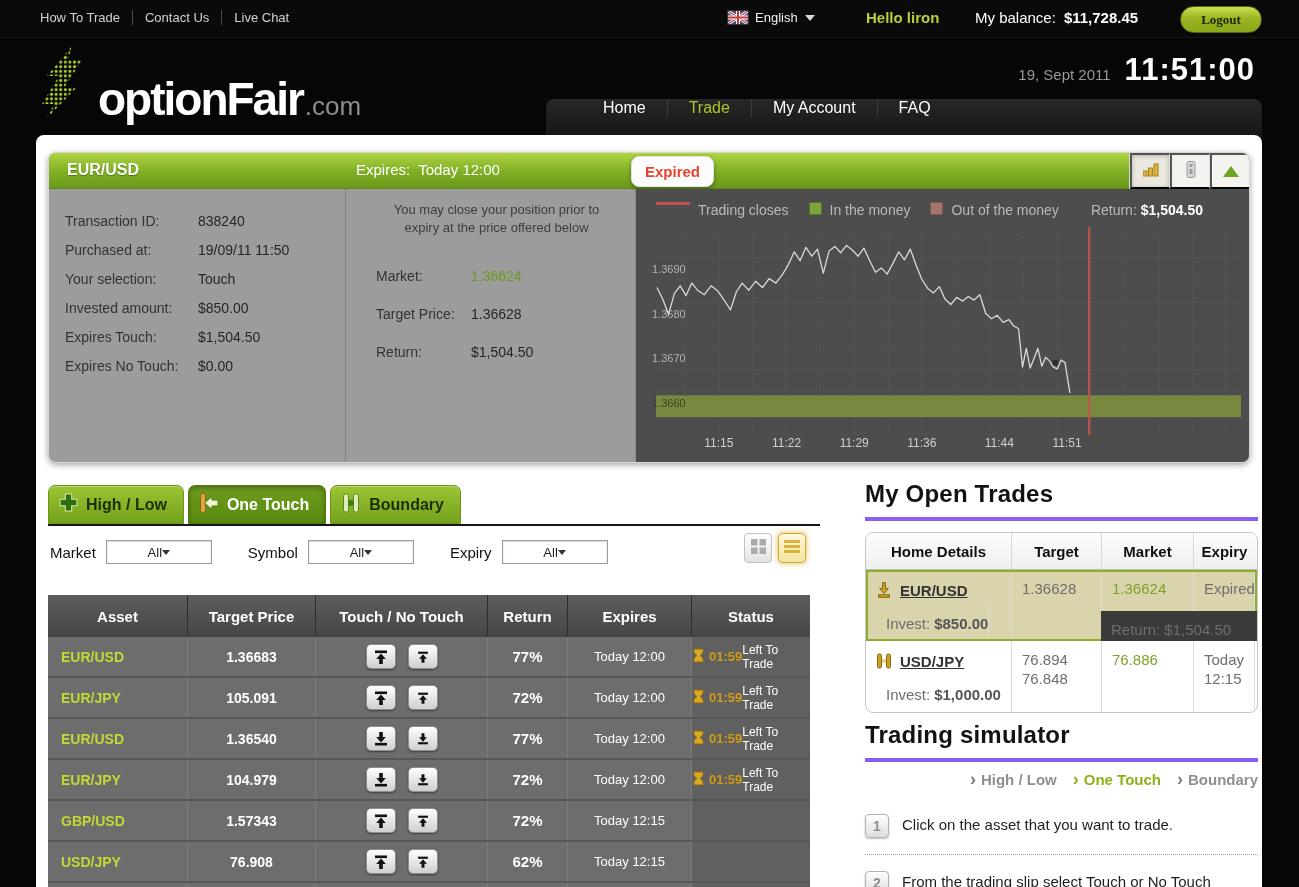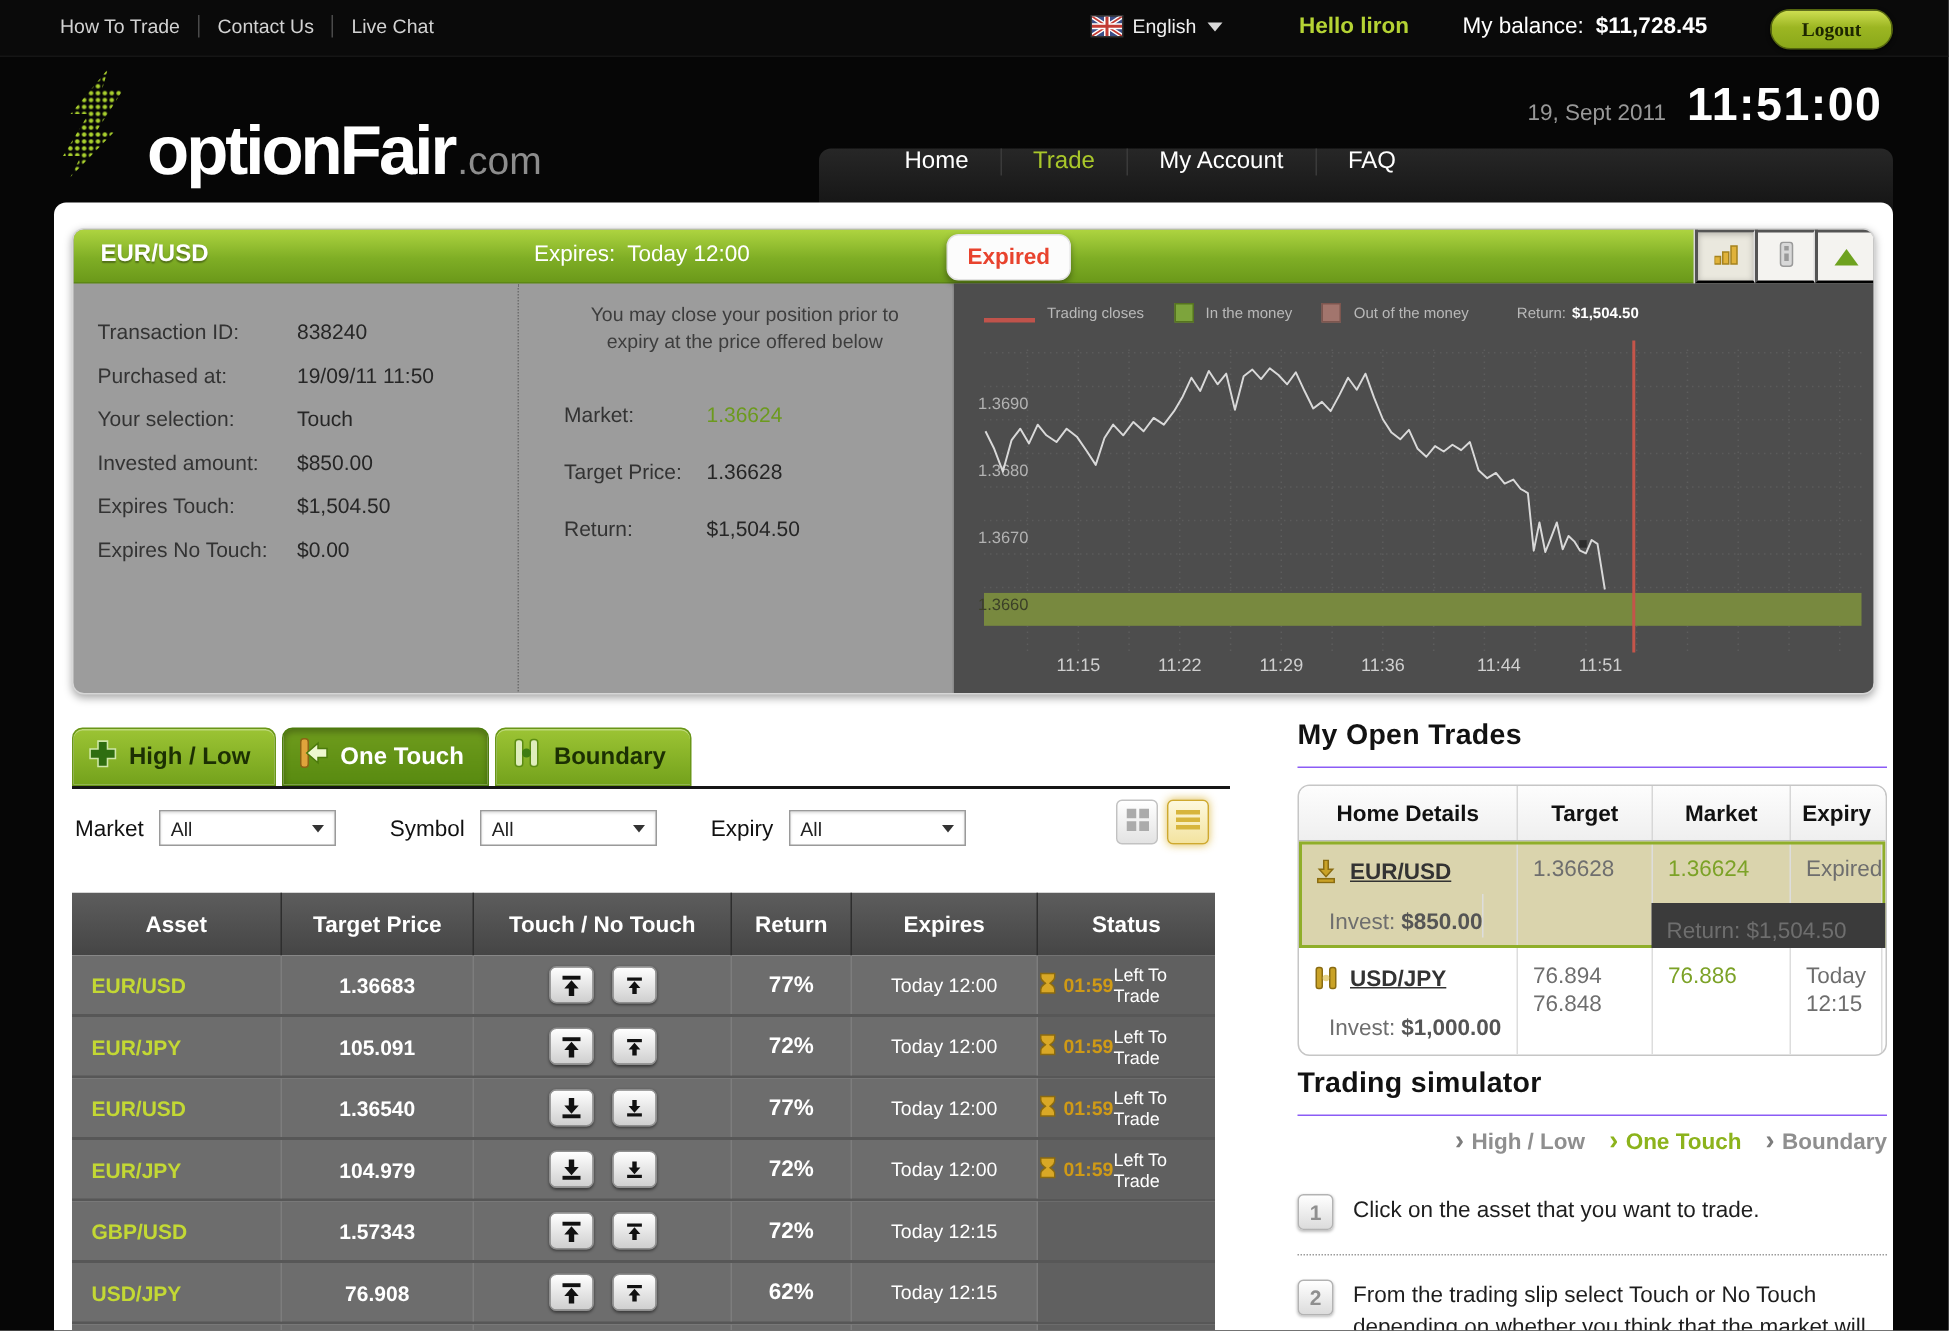--- a/index.html
+++ b/index.html
@@ -54,40 +54,40 @@
 .detail-row{display:flex;margin-bottom:8px;font-size:14px;color:#333;line-height:21px}
 .detail-row .lbl{width:133px}
 .detail-row .val{color:#262626}
 .quote-panel{width:290px;padding:12px 14px 0 30px;border-right:1px solid #8b8b8b}
 .close-note{text-align:center;font-size:13px;color:#3d3d3d;line-height:1.35;margin:0 4px 32px 0}
 .quote-row{display:flex;font-size:14px;color:#333;margin-bottom:22px}
 .quote-row .lbl{width:95px}
 .quote-row .val{color:#262626}
 .quote-row .val.green{color:#6c9a1e}
 .chart-panel{flex:1;background:#4d4d4d;position:relative}
-.legend{position:absolute;left:20px;top:13px;display:flex;align-items:flex-end;font-size:10px;color:#b9b9b9;white-space:nowrap}
+.legend{position:absolute;left:20px;top:13px;display:flex;align-items:flex-start;font-size:14px;color:#b9b9b9;white-space:nowrap}
 .leg-line{width:34px;height:3px;background:#c0534b;margin-right:8px}
 .leg-sq{width:13px;height:13px;margin:0 8px 0 20px}
 .leg-sq.inmoney{background:#7da43c;border:1px solid #55731f}
 .leg-sq.outmoney{background:#a2756d;border:1px solid #7d564f}
 .leg-return{margin-left:32px}
 .leg-return .v{color:#fff;font-weight:bold;margin-left:4px}
 #price-chart{position:absolute;left:0;top:36px}
 
 .tabs{position:absolute;left:12px;top:350px;display:flex;gap:4px}
 .tab{height:39px;border-radius:7px 7px 0 0;background:linear-gradient(#9cc434,#74a21c);border:1px solid #699617;
  display:flex;align-items:center;gap:8px;padding:0 16px 0 10px;font-size:16px;font-weight:bold;color:#1c3003;cursor:pointer;
  box-shadow:inset 0 1px 0 rgba(255,255,255,.35)}
 .tab.active{background:linear-gradient(#6f9c1d,#588a10);color:#fff;border-color:#4c7b0c;box-shadow:inset 0 2px 5px rgba(0,0,0,.3)}
 .tab-underline{position:absolute;left:12px;top:389px;width:772px;height:2px;background:#161616}
 
 .filters{position:absolute;left:14px;top:402px;width:760px;height:30px;display:flex;align-items:center}
 .f-label{font-size:15px;color:#111;margin-right:10px}
-.select{width:118px;height:24px;border:1px solid #9a9a9a;background:#fff;display:flex;align-items:center;
- justify-content:space-between;padding:0 7px;font-size:13px;color:#222;margin-right:36px;cursor:pointer;box-shadow:inset 0 1px 2px rgba(0,0,0,.15)}
+.select{width:106px;height:24px;border:1px solid #9a9a9a;background:#fff;display:flex;align-items:center;
+ justify-content:center;padding:0 7px;font-size:13px;color:#222;margin-right:36px;cursor:pointer;box-shadow:inset 0 1px 2px rgba(0,0,0,.15)}
 .sel-caret{width:0;height:0;border-left:4px solid transparent;border-right:4px solid transparent;border-top:5px solid #333}
 .view-toggles{position:absolute;right:4px;top:-4px;display:flex;gap:6px}
 .vt-btn{width:28px;height:30px;border-radius:4px;border:1px solid #c2c2c2;background:linear-gradient(#fff,#e3e3e3);
  display:flex;align-items:center;justify-content:center;cursor:pointer}
 .vt-btn.active{border-color:#cfa92e;background:linear-gradient(#fdf8dd,#f3e3a0);box-shadow:0 0 6px rgba(218,178,48,.8)}
 
 .assets-table{position:absolute;left:12px;top:460px;width:762px;height:292px;overflow:hidden}
 .at-head,.at-row{display:grid;grid-template-columns:140px 128px 172px 80px 124px 118px}
 .at-head{height:42px;background:linear-gradient(#5d5d5d,#454545);color:#fff;font-weight:bold;font-size:15px}
 .at-head>div{display:flex;align-items:center;justify-content:center;border-right:1px solid #2e2e2e}
@@ -101,21 +101,21 @@
 .tbtn{width:30px;height:25px;border-radius:5px;border:1px solid #8f8f8f;background:linear-gradient(#fff,#cfcfcf);
  box-shadow:0 1px 2px rgba(0,0,0,.45);display:flex;align-items:center;justify-content:center;cursor:pointer;padding:0}
 .tbtn.small svg{transform:scale(.82)}
 .cell-return{font-weight:bold;font-size:15px}
 .cell-expires{font-size:13px}
 .cell-status{background:#606060;flex-direction:row;line-height:1.15;padding-top:2px}
 .cd-top{display:flex;align-items:center;gap:4px;color:#cf9a16;font-weight:bold;font-size:13px}
 .cd-lbl{color:#fff;font-size:12px}
 
 .right-col{position:absolute;left:829px;top:345px;width:393px}
-.panel-title{font-size:19px;font-weight:bold;color:#121212;padding-bottom:9px;border-bottom:1px solid #8b5cf6;letter-spacing:.2px}
+.panel-title{font-size:24px;font-weight:bold;color:#121212;padding-bottom:9px;border-bottom:4px solid #8b5cf6;letter-spacing:.2px}
 .ot-table{margin-top:11px;border:1px solid #c6c6c6;border-radius:8px;overflow:hidden;background:#fff}
 .ot-head,.ot-row{display:grid;grid-template-columns:146px 90px 92px 61px}
 .ot-head{height:37px;background:linear-gradient(#fdfdfd,#efefef);border-bottom:1px solid #bbb}
 .ot-head>div{display:flex;align-items:center;justify-content:center;font-weight:bold;font-size:15px;color:#111;border-right:1px solid #d7d7d7}
 .ot-head>div:last-child{border-right:none}
 .ot-row{position:relative;height:71px}
 .ot-row>div{border-right:1px solid #ddd;padding:10px 0 0 10px;font-size:15px;color:#6e6e6e;line-height:1.25}
 .ot-row>div:last-child{border-right:none}
 .ot-row.hl{background:#dad4ad;outline:2px solid #8fae2a;outline-offset:-2px}
 .ot-asset-cell{display:flex;align-items:flex-start;gap:8px;padding-top:12px!important}

